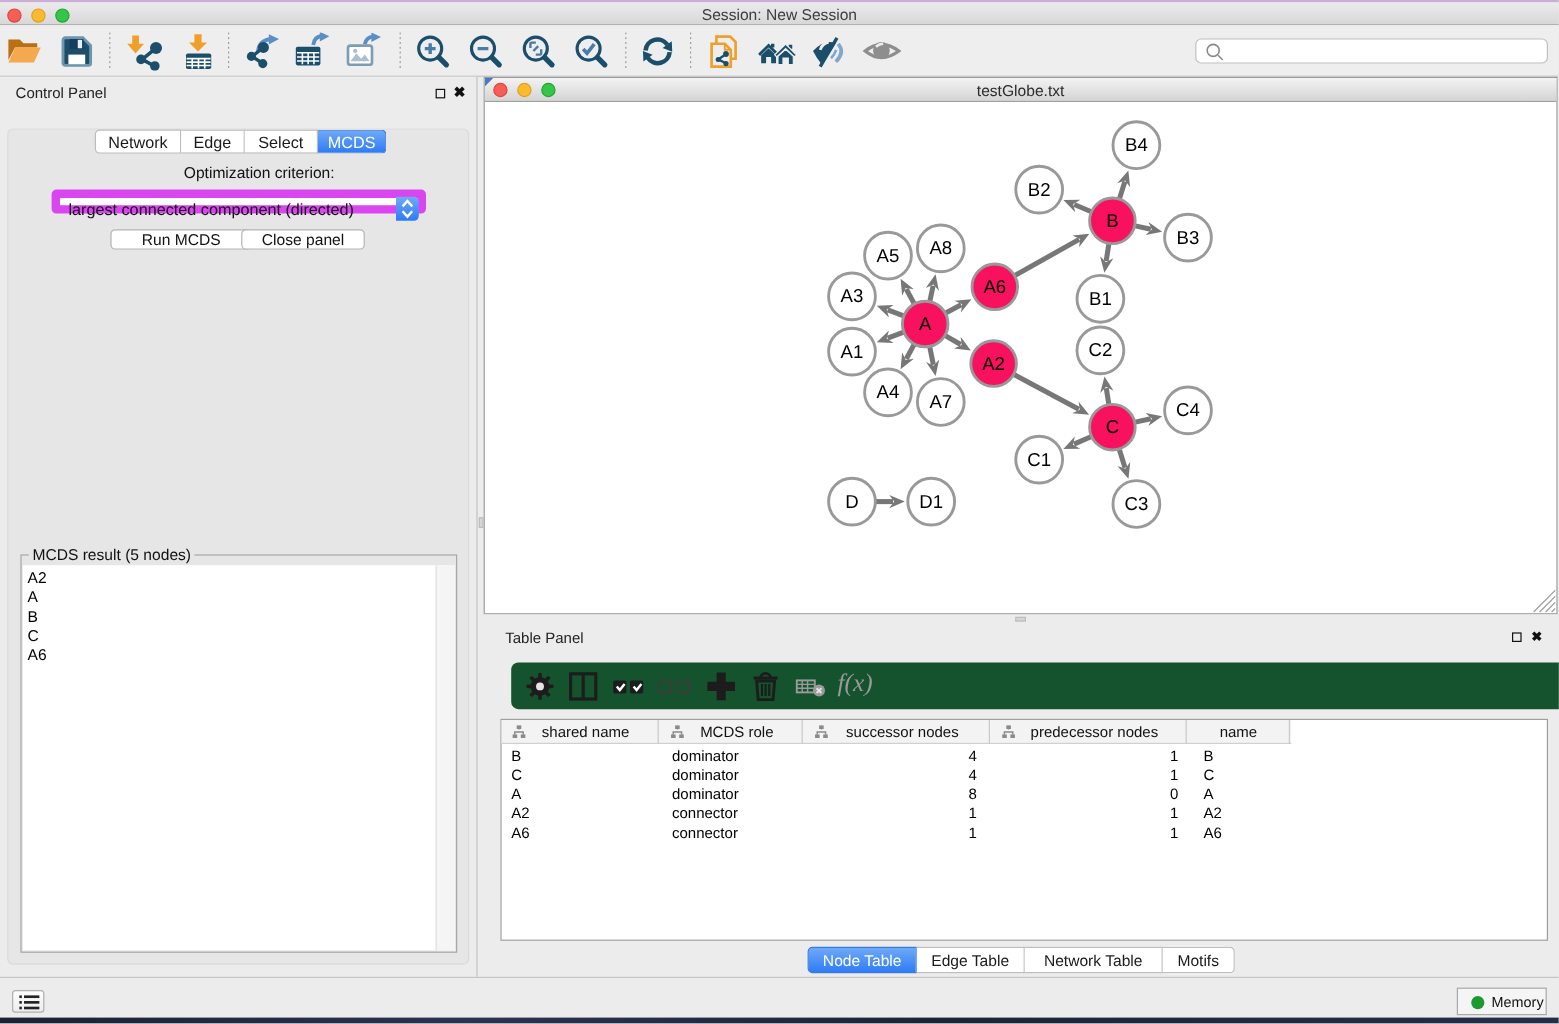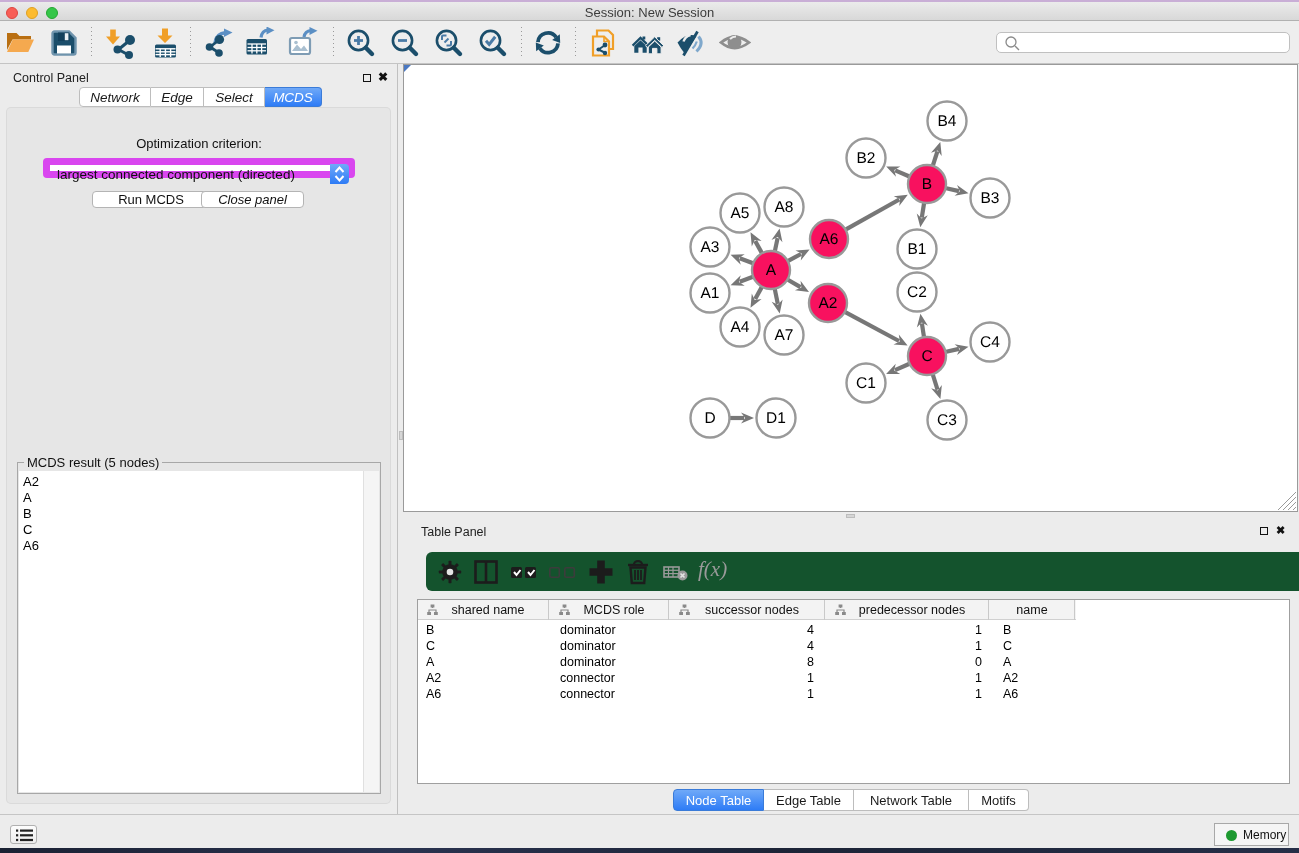--- a/index.html
+++ b/index.html
@@ -28,29 +28,29 @@
 #searchbox { position:absolute; left:996px; top:11px; width:294px; height:21px;
   background:#fff; border:1px solid #c0c0c0; border-radius:5px; }
 
 
 #cpanel { left:0; top:64px; width:398px; height:750px; background:#ececec;
   border-right:1px solid #c0c0c0; }
 #cpanel .hdr { position:absolute; left:13px; top:7px; font-size:12.5px; color:#222; }
 .winbtn { position:absolute; top:9px; font-size:11px; color:#111; }
 #tabcontent { position:absolute; left:6px; top:43px; width:385px; height:697px;
   background:#e6e6e6; border-radius:5px; box-shadow:0 0 0 1px #dadada inset; }
-.tabs { position:absolute; top:23px; left:79px; height:20px; display:flex;
-  font-size:13.5px; z-index:3;font-style:italic; }
+.tabs { position:absolute; top:44px; left:79px; height:20px; display:flex;
+  font-size:13.5px; z-index:3; }
 .tab { background:#fff; border:1px solid #bdbdbd; border-left:none; color:#1a1a1a;
   display:flex; align-items:center; justify-content:center; }
 .tab:first-child { border-left:1px solid #bdbdbd; border-radius:4px 0 0 4px; }
 .tab:last-child { border-radius:0 4px 4px 0; }
 .tab.sel { background:linear-gradient(#6fa9f8,#2e7cf6); color:#fff; border-color:#3a7bd8; }
 
-#optlabel { position:absolute; left:0; width:398px; top:72px; text-align:center;
+#optlabel { position:absolute; left:17px; width:398px; top:72px; text-align:center;
   font-size:13px; color:#111; }
 #combo { position:absolute; left:43px; top:94px; width:312px; height:20px; background:#fff;
   border:7px solid #d946ef; border-radius:4px; font-size:13.5px; color:#111; }
 #combo .txt { position:absolute; left:7px; top:2px; }
 #combo .spin { position:absolute; right:-1px; top:-1px; width:19px; height:20px;
   background:linear-gradient(#70aaf9,#2d7bf5); border-radius:0 4px 4px 0; }
 .btn { position:absolute; height:17px; background:#fff; border:1px solid #b4b4b4;
   border-radius:4px; font-size:13px; color:#111; text-align:center; }
 #fieldset { position:absolute; left:17px; top:398px; width:364px; height:332px;
   border:1px solid #a7a7a7; }
@@ -280,35 +280,41 @@
   <div id="combo">
     <div class="txt">largest connected component (directed)</div>
     <div class="spin">
       <svg width="19" height="20" viewBox="0 0 19 20">
         <path d="M5.5,8 L9.5,3.5 L13.5,8" fill="none" stroke="#fff" stroke-width="2"></path>
         <path d="M5.5,12 L9.5,16.5 L13.5,12" fill="none" stroke="#fff" stroke-width="2"></path>
       </svg>
     </div>
   </div>
   <div class="btn" style="left:92px;top:127px;width:118px;">Run MCDS</div>
-  <div class="btn" style="left:201px;top:127px;width:103px;font-style:italic;">Close panel</div>
+  <div class="btn" style="left:201px;top:127px;width:103px;">Close panel</div>
   <div id="fieldset">
     <div class="legend">MCDS result (5 nodes)</div>
     <div id="listbox">
       <div class="sb"></div>
       <div class="it">A2</div>
         <div class="it">A</div>
         <div class="it">B</div>
       <div class="it">C</div>
         <div class="it">A6</div>
     </div>
   </div>
 </div>
 
 <div class="abs" id="netwin">
+  <div class="tbar">
+    <div class="tl r" style="left:7px;top:4px"></div>
+    <div class="tl y" style="left:27px;top:4px"></div>
+    <div class="tl g" style="left:47px;top:4px"></div>
+    <div class="t">testGlobe.txt</div>
+  </div>
   <svg id="graph" width="893" height="426" viewBox="0 0 893 426">
     <g transform="translate(-404,-85)">
       <line x1="753.7" y1="275.5" x2="739.7" y2="280.8"></line>
 <path d="M0,0 L-13,5.6 L-8.8,0 L-13,-5.6 Z" transform="translate(730.6,284.2) rotate(159.3)" class="ah"></path>
 <line x1="753.7" y1="262.5" x2="739.7" y2="257.2"></line>
 <path d="M0,0 L-13,5.6 L-8.8,0 L-13,-5.6 Z" transform="translate(730.6,253.8) rotate(-159.3)" class="ah"></path>
 <line x1="762.2" y1="285.3" x2="755.2" y2="298.1"></line>
 <path d="M0,0 L-13,5.6 L-8.8,0 L-13,-5.6 Z" transform="translate(750.5,306.7) rotate(118.5)" class="ah"></path>
 <line x1="762.2" y1="252.7" x2="755.2" y2="239.9"></line>
 <path d="M0,0 L-13,5.6 L-8.8,0 L-13,-5.6 Z" transform="translate(750.5,231.3) rotate(-118.5)" class="ah"></path>

